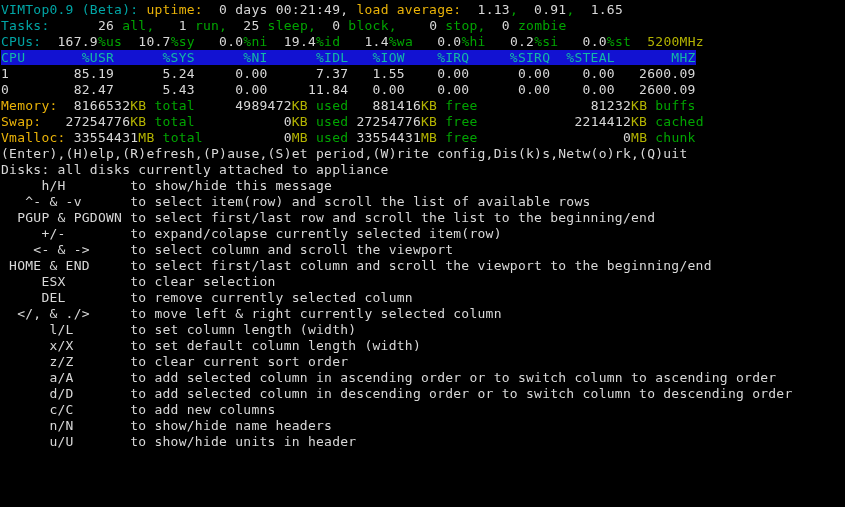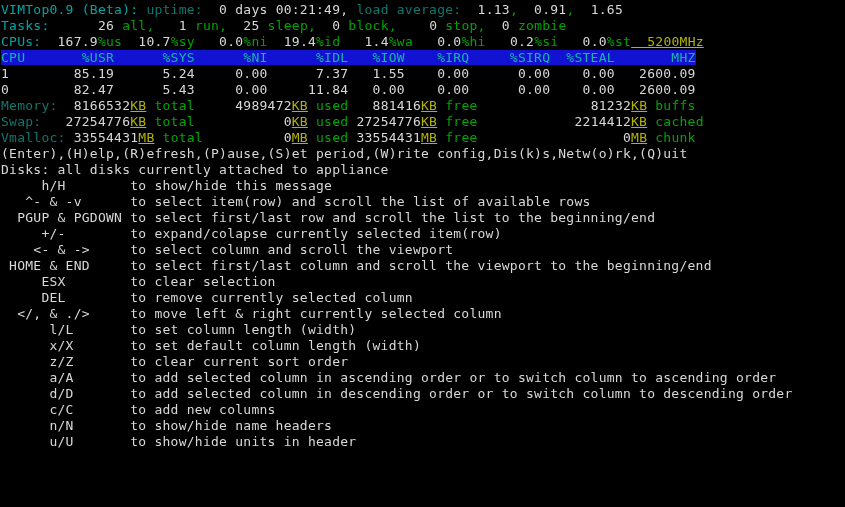--- a/index.html
+++ b/index.html
@@ -22,21 +22,21 @@
     box-sizing: border-box;
     cursor: text;
   }
   .line {
     height: 16px;
     white-space: pre;
   }
   
   .c-white  { color: #d8d8d8; }
   .c-teal   { color: #00a5a5; }
-  .c-blue   { color: #0f766e; }
+  .c-blue   { color: #eab308; }
   .c-green  { color: #00a400; }
-  .c-yellow { color: #b3b300; text-decoration: underline; }
+  .c-yellow { color: #b3b300; }
   .c-hdr    { color: #14b8a6; background: #1212d2; }
 </style>
 </head>
 <body>
 
 <div class="screen"><div class="line"><span class="c-teal">VIMTop0.9 (Beta):</span><span class="c-white"> </span><span class="c-blue">uptime:</span><span class="c-white">  0 days 00:21:49,</span><span class="c-white"> </span><span class="c-blue">load average:</span><span class="c-white">  1.13</span><span class="c-green">,</span><span class="c-white">  0.91</span><span class="c-green">,</span><span class="c-white">  1.65</span></div><div class="line"><span class="c-teal">Tasks:</span><span class="c-white">      26 </span><span class="c-green">all,</span><span class="c-white">   1 </span><span class="c-green">run,</span><span class="c-white">  25 </span><span class="c-green">sleep,</span><span class="c-white">  0 </span><span class="c-green">block,</span><span class="c-white">    0 </span><span class="c-green">stop,</span><span class="c-white">  0 </span><span class="c-green">zombie</span></div><div class="line"><span class="c-teal">CPUs:</span><span class="c-white">  167.9</span><span class="c-green">%us</span><span class="c-white">  10.7</span><span class="c-green">%sy</span><span class="c-white">   0.0</span><span class="c-green">%ni</span><span class="c-white">  19.4</span><span class="c-green">%id</span><span class="c-white">   1.4</span><span class="c-green">%wa</span><span class="c-white">   0.0</span><span class="c-green">%hi</span><span class="c-white">   0.2</span><span class="c-green">%si</span><span class="c-white">   0.0</span><span class="c-green">%st</span><span class="c-yellow">  5200MHz</span></div><div class="line"><span class="c-hdr">CPU       %USR      %SYS      %NI      %IDL   %IOW    %IRQ     %SIRQ  %STEAL       MHZ</span></div><div class="line"><span class="c-white">1        85.19      5.24     0.00      7.37   1.55    0.00      0.00    0.00   2600.09</span></div><div class="line"><span class="c-white">0        82.47      5.43     0.00     11.84   0.00    0.00      0.00    0.00   2600.09</span></div><div class="line"><span class="c-blue">Memory:</span><span class="c-white">  8166532</span><span class="c-yellow">KB</span><span class="c-white"> </span><span class="c-green">total</span><span class="c-white">     4989472</span><span class="c-yellow">KB</span><span class="c-white"> </span><span class="c-green">used</span><span class="c-white">   881416</span><span class="c-yellow">KB</span><span class="c-white"> </span><span class="c-green">free</span><span class="c-white">              81232</span><span class="c-yellow">KB</span><span class="c-white"> </span><span class="c-green">buffs</span></div><div class="line"><span class="c-blue">Swap:</span><span class="c-white">   27254776</span><span class="c-yellow">KB</span><span class="c-white"> </span><span class="c-green">total</span><span class="c-white">           0</span><span class="c-yellow">KB</span><span class="c-white"> </span><span class="c-green">used</span><span class="c-white"> 27254776</span><span class="c-yellow">KB</span><span class="c-white"> </span><span class="c-green">free</span><span class="c-white">            2214412</span><span class="c-yellow">KB</span><span class="c-white"> </span><span class="c-green">cached</span></div><div class="line"><span class="c-blue">Vmalloc:</span><span class="c-white"> 33554431</span><span class="c-yellow">MB</span><span class="c-white"> </span><span class="c-green">total</span><span class="c-white">          0</span><span class="c-yellow">MB</span><span class="c-white"> </span><span class="c-green">used</span><span class="c-white"> 33554431</span><span class="c-yellow">MB</span><span class="c-white"> </span><span class="c-green">free</span><span class="c-white">                  0</span><span class="c-yellow">MB</span><span class="c-white"> </span><span class="c-green">chunk</span></div><div class="line"><span class="c-white">(Enter),(H)elp,(R)efresh,(P)ause,(S)et period,(W)rite config,Dis(k)s,Netw(o)rk,(Q)uit</span></div><div class="line"><span class="c-white">Disks: all disks currently attached to appliance</span></div><div class="line"><span class="c-white">     h/H        to show/hide this message</span></div><div class="line"><span class="c-white">   ^- &amp; -v      to select item(row) and scroll the list of available rows</span></div><div class="line"><span class="c-white">  PGUP &amp; PGDOWN to select first/last row and scroll the list to the beginning/end</span></div><div class="line"><span class="c-white">     +/-        to expand/colapse currently selected item(row)</span></div><div class="line"><span class="c-white">    &lt;- &amp; -&gt;     to select column and scroll the viewport</span></div><div class="line"><span class="c-white"> HOME &amp; END     to select first/last column and scroll the viewport to the beginning/end</span></div><div class="line"><span class="c-white">     ESX        to clear selection</span></div><div class="line"><span class="c-white">     DEL        to remove currently selected column</span></div><div class="line"><span class="c-white">  &lt;/, &amp; ./&gt;     to move left &amp; right currently selected column</span></div><div class="line"><span class="c-white">      l/L       to set column length (width)</span></div><div class="line"><span class="c-white">      x/X       to set default column length (width)</span></div><div class="line"><span class="c-white">      z/Z       to clear current sort order</span></div><div class="line"><span class="c-white">      a/A       to add selected column in ascending order or to switch column to ascending order</span></div><div class="line"><span class="c-white">      d/D       to add selected column in descending order or to switch column to descending order</span></div><div class="line"><span class="c-white">      c/C       to add new columns</span></div><div class="line"><span class="c-white">      n/N       to show/hide name headers</span></div><div class="line"><span class="c-white">      u/U       to show/hide units in header</span></div></div>
 
 </body></html>

